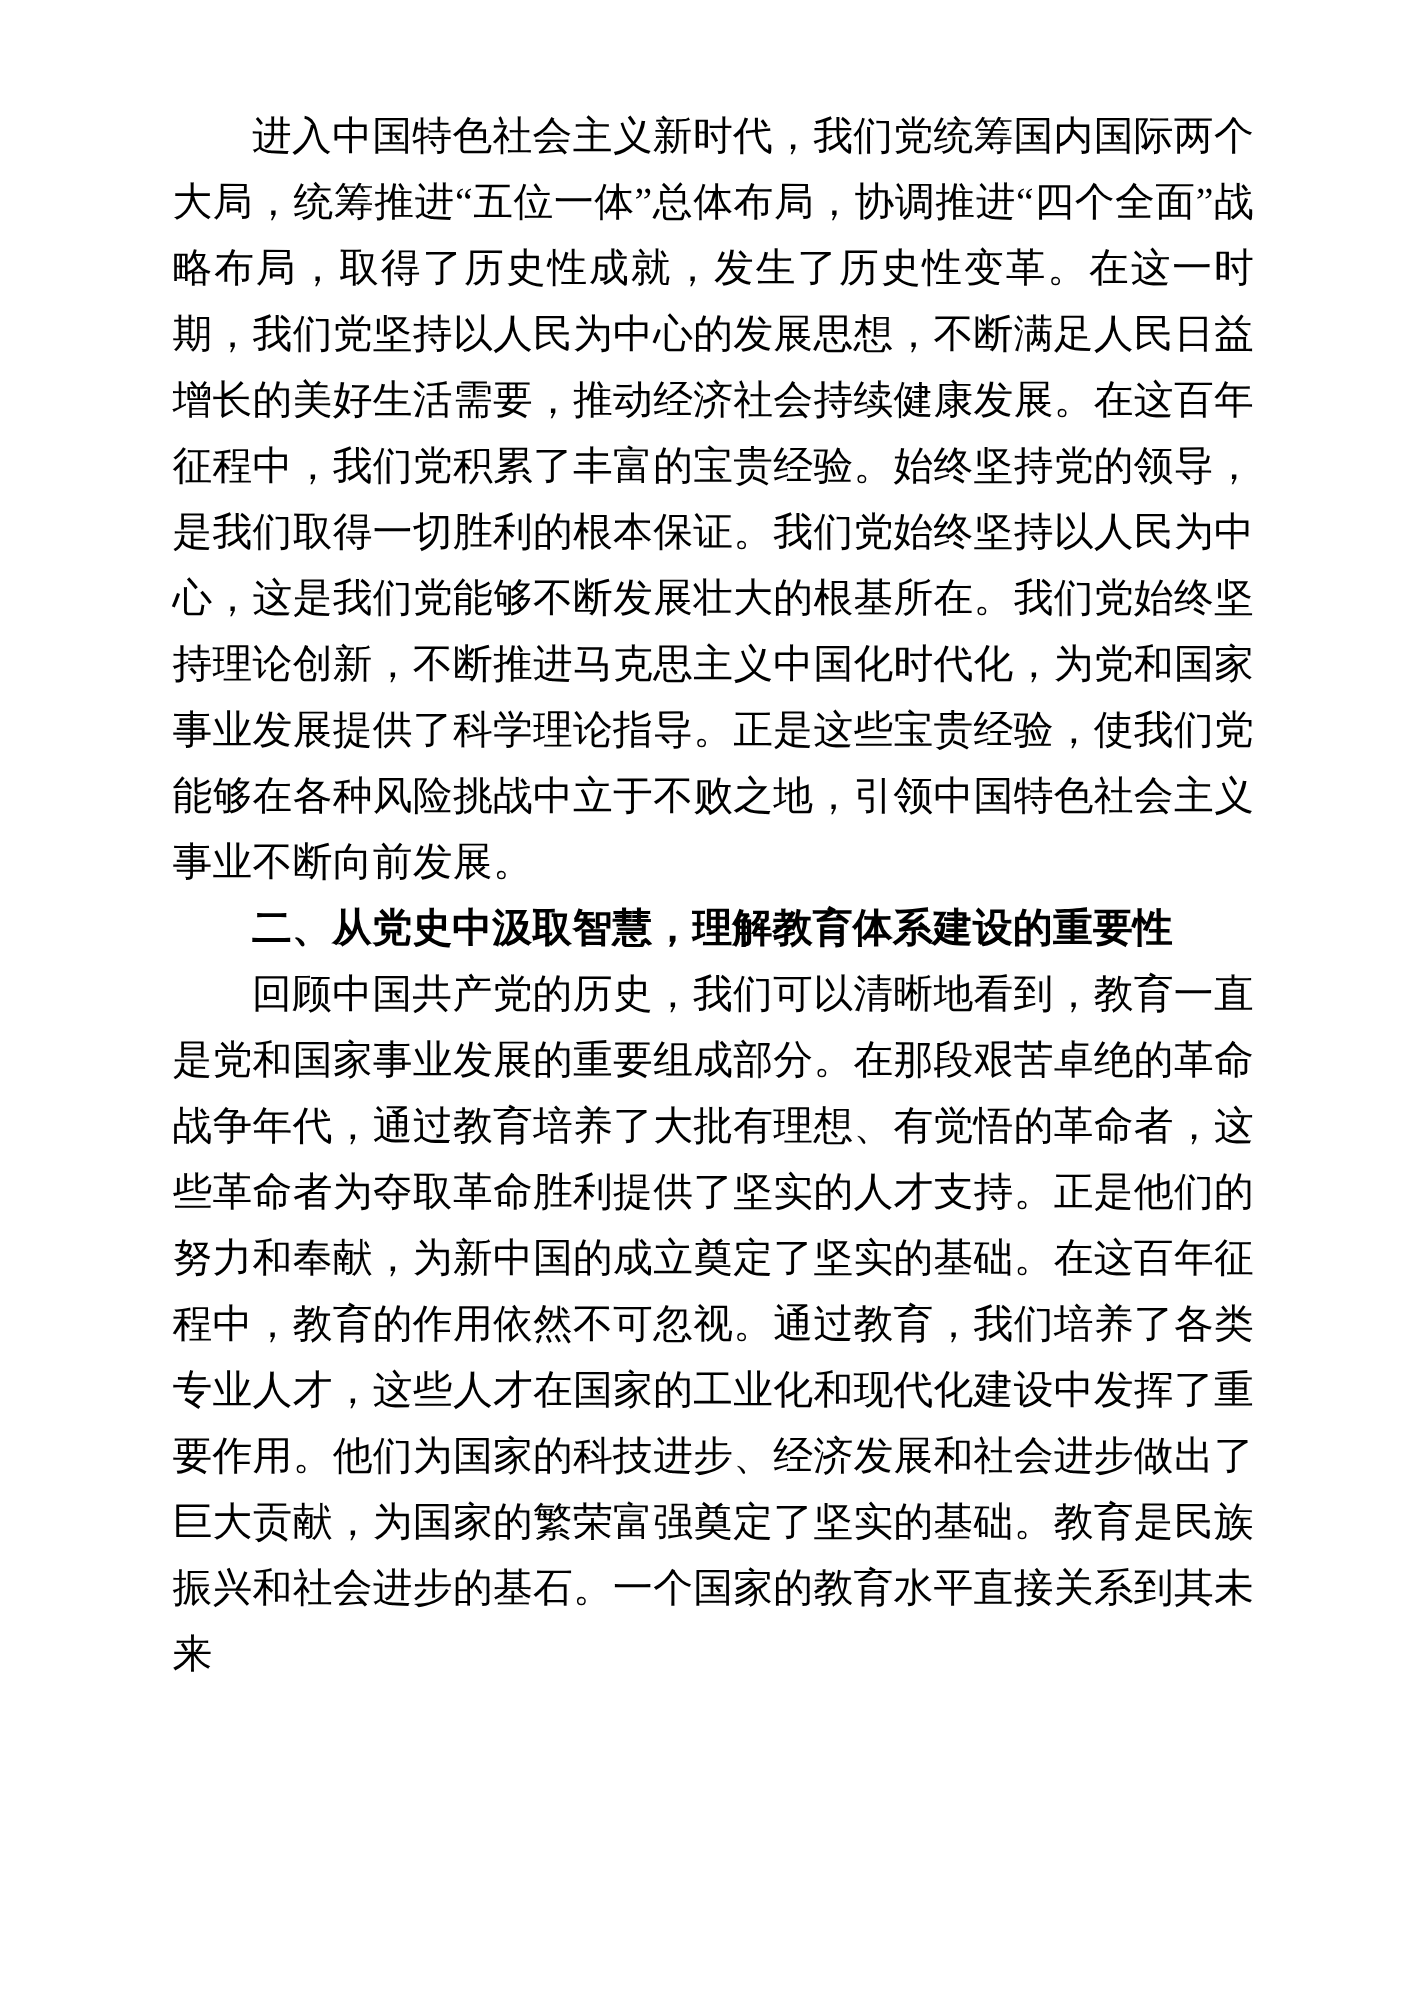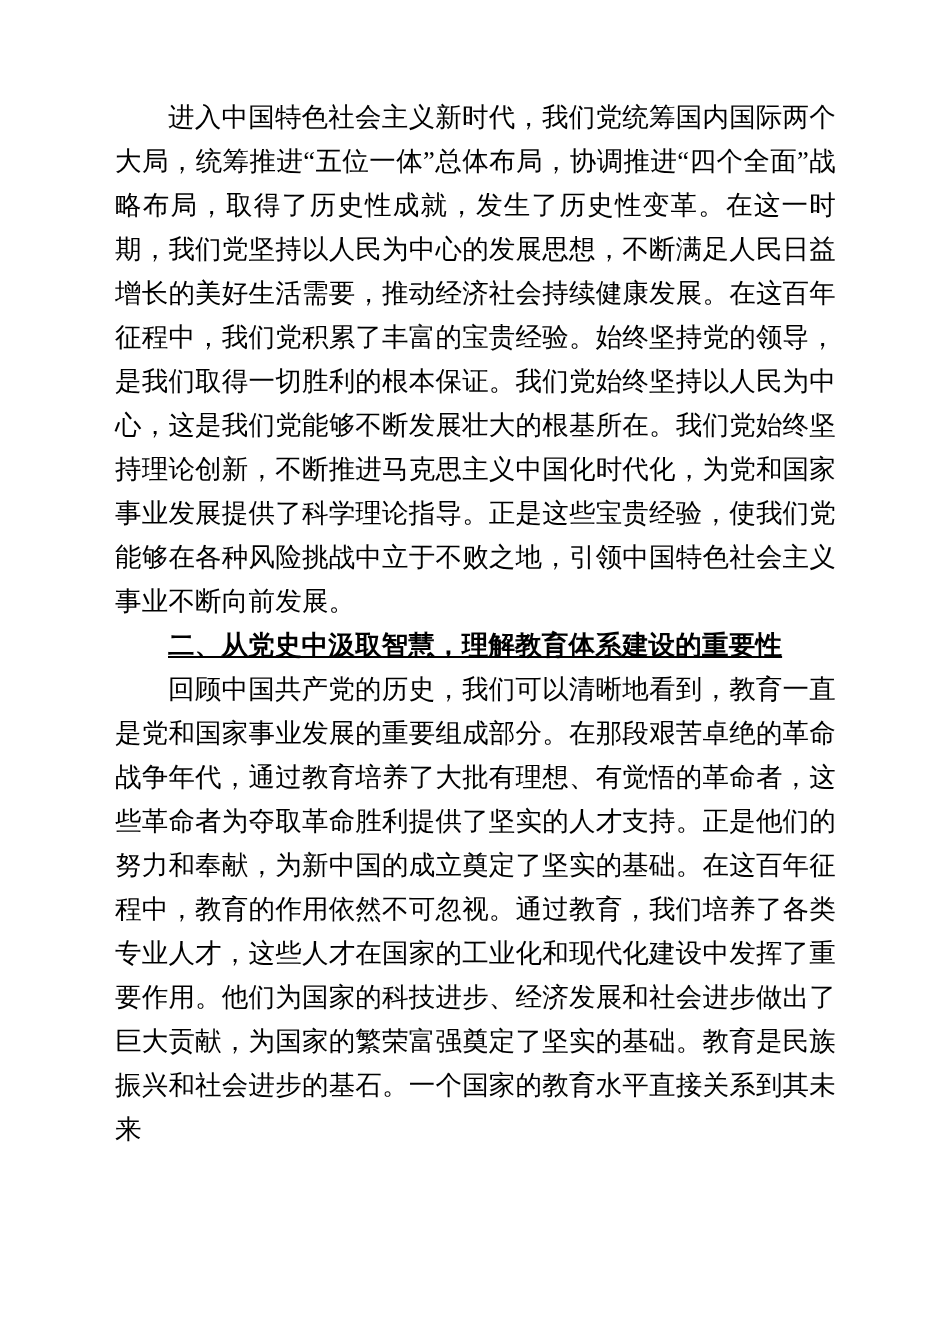--- a/index.html
+++ b/index.html
@@ -7,21 +7,21 @@
       padding: 0;
       background: #ffffff;
     }
     .page {
       position: relative;
       width: 950px;
       height: 1344px;
       margin: 0 auto;
       background: #ffffff;
       box-sizing: border-box;
-      padding: 95px 114px 0 115px;
+      padding: 68px 114px 0 115px;
       overflow: hidden;
     }
     .content {
       width: 721px;
     }
     .para {
       margin: 0;
       font-family: "Liberation Serif", "DejaVu Serif", serif;
       font-size: 26.5px;
       line-height: 44px;
@@ -35,21 +35,20 @@
       margin: 0;
       font-family: "Liberation Sans", "DejaVu Sans", sans-serif;
       font-weight: bold;
       font-size: 26.5px;
       line-height: 44px;
       color: #000000;
       text-align: justify;
       text-indent: 2em;
       letter-spacing: 0.2px;
       word-break: break-all;
-      text-decoration: underline;
     }
   </style>
 </head>
 <body>
 
 <div class="page">
   <div class="content">
     <p class="para">进入中国特色社会主义新时代，我们党统筹国内国际两个大局，统筹推进“五位一体”总体布局，协调推进“四个全面”战略布局，取得了历史性成就，发生了历史性变革。在这一时期，我们党坚持以人民为中心的发展思想，不断满足人民日益增长的美好生活需要，推动经济社会持续健康发展。在这百年征程中，我们党积累了丰富的宝贵经验。始终坚持党的领导，是我们取得一切胜利的根本保证。我们党始终坚持以人民为中心，这是我们党能够不断发展壮大的根基所在。我们党始终坚持理论创新，不断推进马克思主义中国化时代化，为党和国家事业发展提供了科学理论指导。正是这些宝贵经验，使我们党能够在各种风险挑战中立于不败之地，引领中国特色社会主义事业不断向前发展。</p>
     <p class="heading">二、从党史中汲取智慧，理解教育体系建设的重要性</p>
     <p class="para">回顾中国共产党的历史，我们可以清晰地看到，教育一直是党和国家事业发展的重要组成部分。在那段艰苦卓绝的革命战争年代，通过教育培养了大批有理想、有觉悟的革命者，这些革命者为夺取革命胜利提供了坚实的人才支持。正是他们的努力和奉献，为新中国的成立奠定了坚实的基础。在这百年征程中，教育的作用依然不可忽视。通过教育，我们培养了各类专业人才，这些人才在国家的工业化和现代化建设中发挥了重要作用。他们为国家的科技进步、经济发展和社会进步做出了巨大贡献，为国家的繁荣富强奠定了坚实的基础。教育是民族振兴和社会进步的基石。一个国家的教育水平直接关系到其未来</p>

